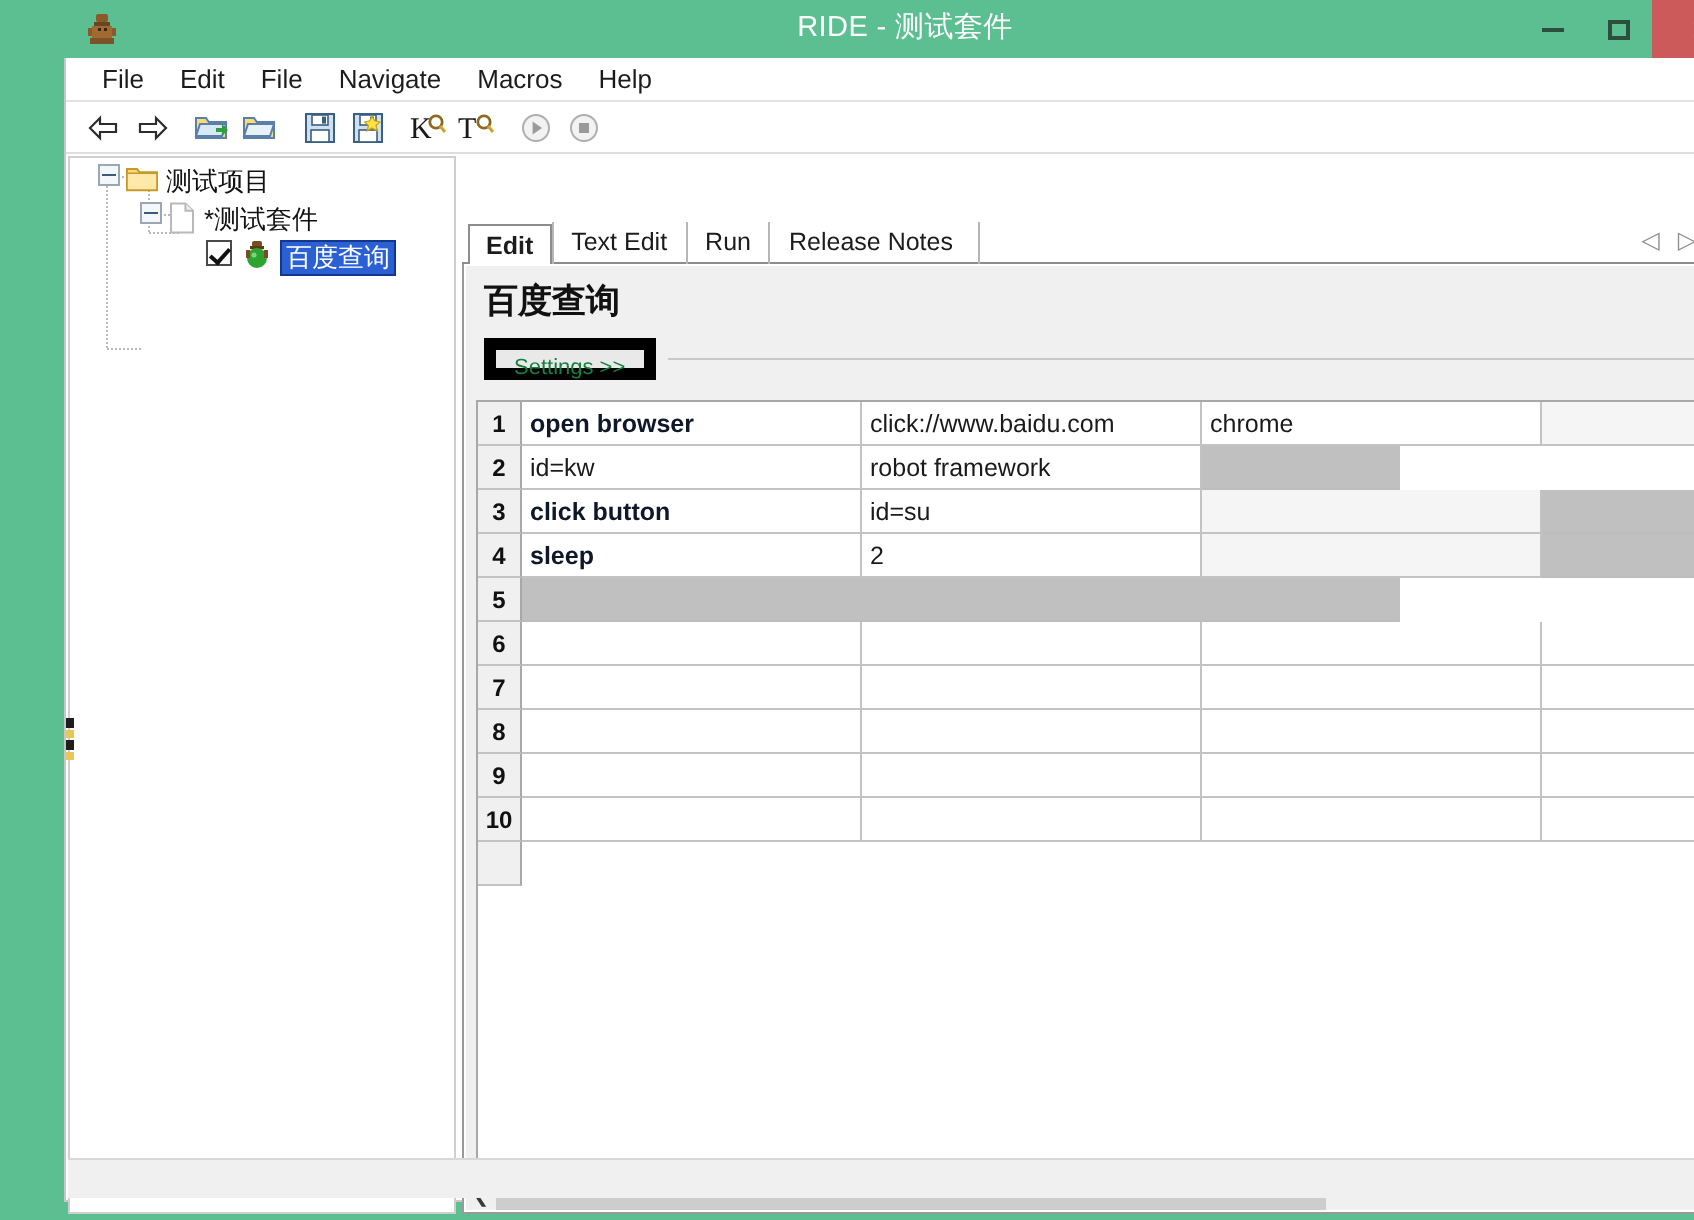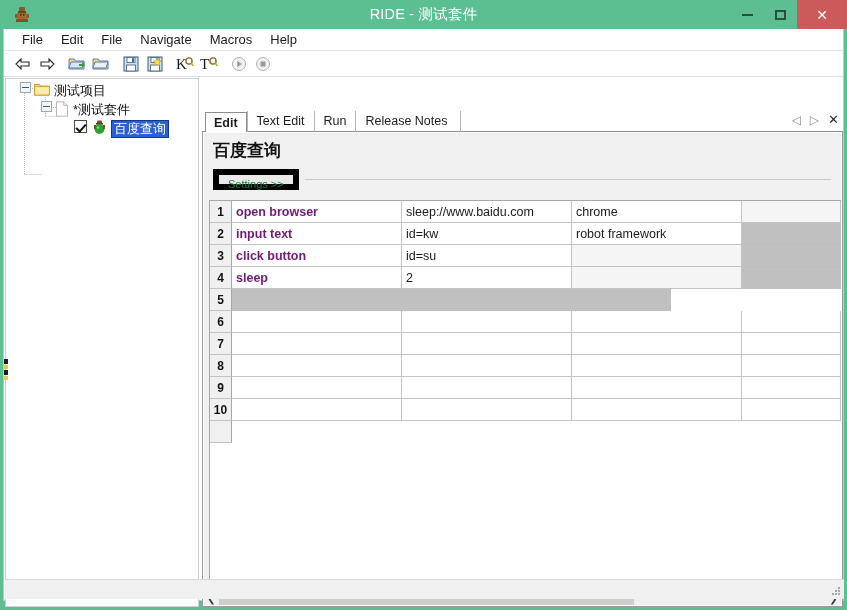--- a/index.html
+++ b/index.html
@@ -7,20 +7,21 @@
     margin: 0; padding: 0;
     width: 847px; height: 610px;
     overflow: hidden;
     font-family: "Liberation Sans", sans-serif;
     background: #5cbf91;
   }
   #app {
     position: relative;
     width: 762px; height: 610px;
     background: #5cbf91;
+    margin-left: 29px;
   }
 
   
   .titlebar {
     position: absolute; left: 0; top: 0; width: 847px; height: 29px;
     background: #5cbf91;
   }
   .app-icon {
     position: absolute; left: 12px; top: 5px; width: 20px; height: 20px;
   }
@@ -223,21 +224,21 @@
   }
   .gcell {
     border-right: 1px solid #c3c3c3;
     border-bottom: 1px solid #c3c3c3;
     font-size: 12.5px; color: #1a1a1a;
     display: flex; align-items: center;
     padding-left: 4px;
     overflow: hidden; white-space: nowrap;
     background: #ffffff;
   }
-  .gcell.kw { color: #701a75; font-weight: bold; width: 170px; flex: none; text-align: right; }
+  .gcell.kw { color: #0f172a; font-weight: bold; width: 170px; flex: none; text-align: right; }
   .gcell.c2 { width: 170px; flex: none; }
   .gcell.c3 { width: 170px; flex: none; }
   .gcell.c4 { width: 99px; flex: none; }
   .gcell.empty-light { background: #f5f5f5; }
   .gcell.dis { background: #c0c0c0; border-right-color:#c0c0c0; border-bottom-color:#bdbdbd;}
   .grow.tail .gcell { background:#ffffff; }
 
   
   .hscroll {
     position: absolute; left: 1px; bottom: 1px; width: 637px; height: 15px;
@@ -473,28 +474,27 @@
           <div class="settings-row">
             <div class="settings-btn">Settings &gt;&gt;</div>
             <div class="settings-line"></div>
           </div>
 
           <div class="grid">
 
             <div class="grow">
               <div class="gnum">1</div>
               <div class="gcell kw">open browser</div>
-              <div class="gcell c2">sleep://www.baidu.com</div>
+              <div class="gcell c2">click://www.baidu.com</div>
               <div class="gcell c3">chrome</div>
               <div class="gcell c4 empty-light"></div>
             </div>
 
             <div class="grow">
               <div class="gnum">2</div>
-              <div class="gcell kw">input text</div>
               <div class="gcell c2">id=kw</div>
               <div class="gcell c3">robot framework</div>
               <div class="gcell c4 dis"></div>
             </div>
 
             <div class="grow">
               <div class="gnum">3</div>
               <div class="gcell kw">click button</div>
               <div class="gcell c2">id=su</div>
               <div class="gcell c3 empty-light"></div>

